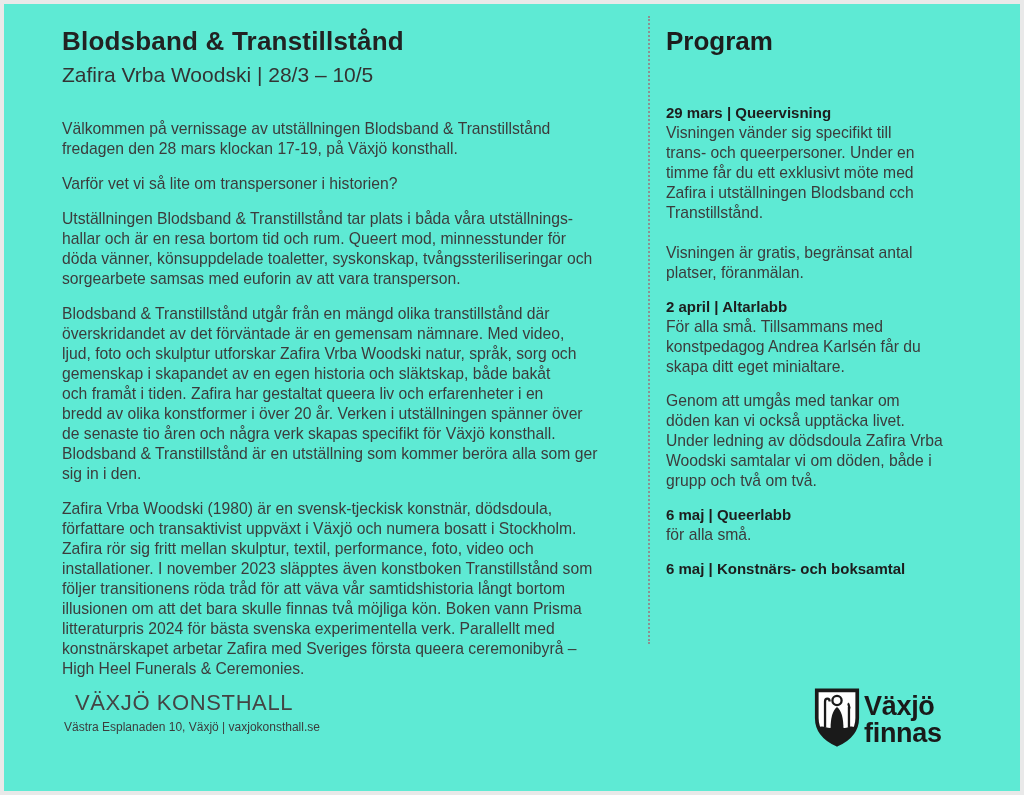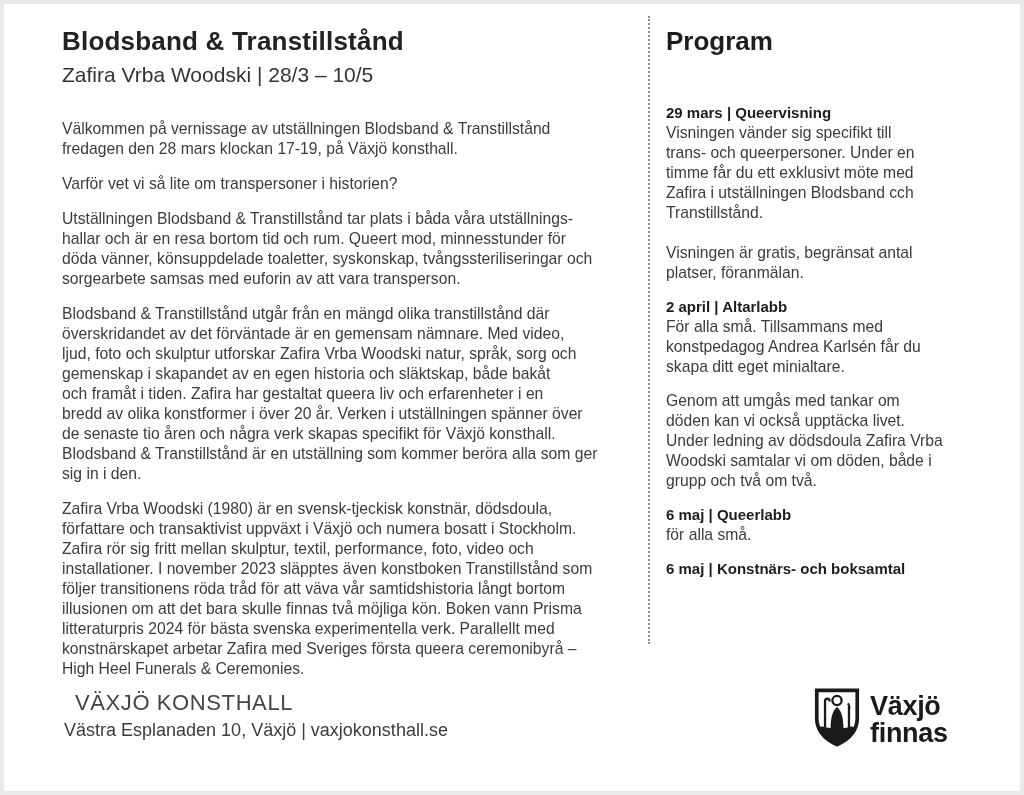--- a/index.html
+++ b/index.html
@@ -7,21 +7,21 @@
   body {
     width: 1024px; height: 795px;
     background: #e9e9e9;
     font-family: "Liberation Sans", sans-serif;
     overflow: hidden;
     position: relative;
   }
   .page {
     position: absolute; left: 4px; top: 4px;
     width: 1016px; height: 787px;
-    background: #ffffff;
+    background: #5eead4;
     color: #3c3c3c;
   }
 
   
   .left-col { position: absolute; left: 58px; top: 22px; width: 588px; }
   .title {
     margin: 0 0 6px 0;
     font-size: 26px; font-weight: bold; color: #222222;
     letter-spacing: 0.2px;
   }
@@ -59,25 +59,25 @@
     white-space: pre-line; color: #3c3c3c;
   }
 
   
   .footer-venue {
     position: absolute; left: 71px; top: 686px;
     font-size: 22px; color: #444444; letter-spacing: 0.6px;
   }
   .footer-address {
     position: absolute; left: 60px; top: 716px;
-    font-size: 18px; color: #3c3c3c;
+    font-size: 12px; color: #3c3c3c;
   }
   .logo {
     position: absolute; left: 810px; top: 684px;
-    display: flex; align-items: center; gap: 10px;
+    display: flex; align-items: center; gap: 4px;
   }
   .logo-text {
     font-size: 27px; font-weight: bold; color: #1a1a1a;
     line-height: 27px; letter-spacing: -0.3px;
   }
 </style>
 </head>
 <body>
 
 <div class="page">

